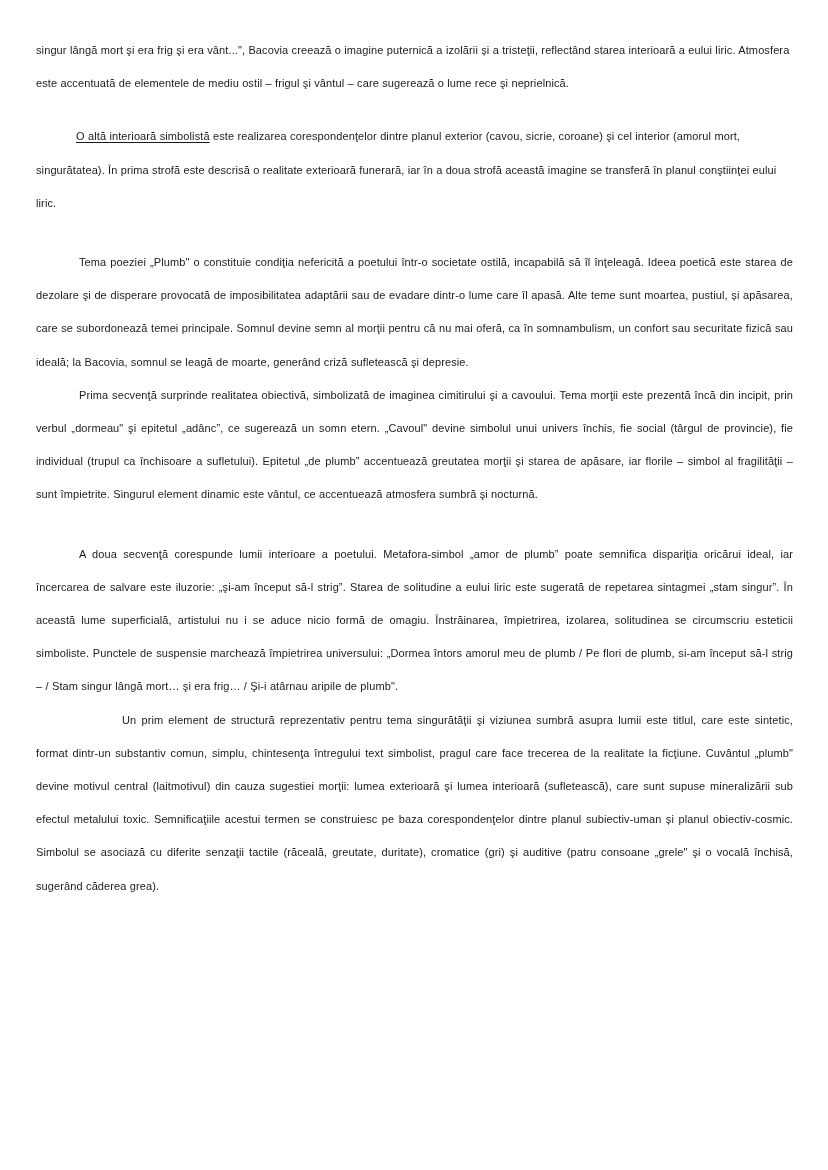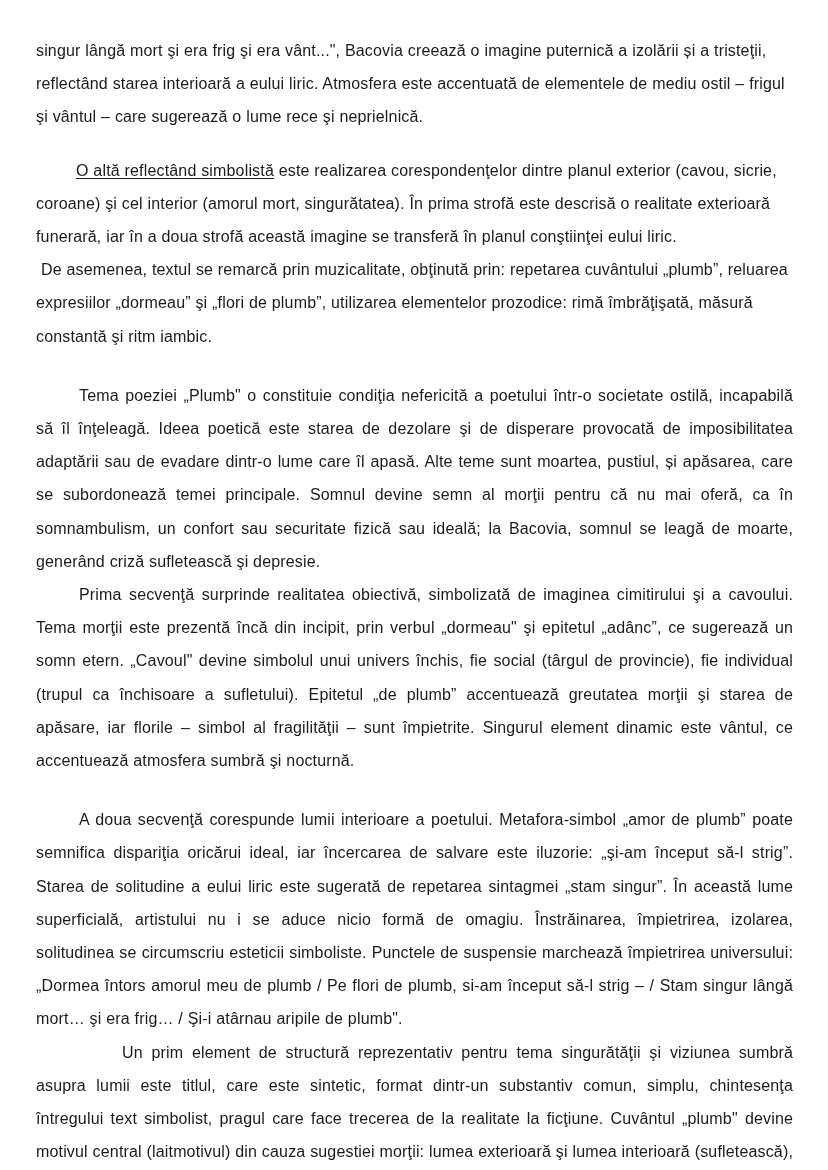--- a/index.html
+++ b/index.html
@@ -16,21 +16,21 @@
   }
   #page {
     box-sizing: border-box;
     width: 828px;
     height: 1170px;
     background: #ffffff;
     padding: 34px 35px 0 36px;
     position: relative;
   }
   .para {
-    font-size: 16px;
+    font-size: 11px;
     line-height: 33.2px;
     margin: 0;
     color: #1b1b1b;
     letter-spacing: 0.01em;
     word-spacing: 0.01em;
   }
   
   .align-left   { text-align: left; }
   .align-just   { text-align: justify; text-justify: inter-word; }
   
@@ -46,20 +46,19 @@
   .gap-lg   { margin-top: 26px; }
   b, .b { font-weight: normal; }
   u, .u { text-decoration: underline; text-underline-offset: 2px; }
 </style>
 </head>
 <body>
 
 <div id="page">
   <div id="body-text">
       <p class="para align-left ind-none gap-none"><span>singur lângă mort şi era frig şi era vânt...", Bacovia creează o imagine puternică a izolării și a tristeţii, reflectând starea interioară a eului liric. Atmosfera este accentuată de elementele de mediu ostil – frigul şi vântul – care sugerează o lume rece şi neprielnică.</span></p>
-      <p class="para align-left ind-std gap-md"><u>O altă reflectând simbolistă</u><span> este realizarea corespondenţelor dintre planul exterior (cavou, sicrie, coroane) şi cel interior (amorul mort, singurătatea). În prima strofă este descrisă o realitate exterioară funerară, iar în a doua strofă această imagine se transferă în planul conştiinţei eului liric.</span></p>
-      <p class="para align-left ind-thin gap-sm"><span>De asemenea, textul se remarcă prin muzicalitate, obţinută prin: repetarea cuvântului „plumb”, reluarea expresiilor „dormeau” şi „flori de plumb”, utilizarea elementelor prozodice: rimă îmbrăţişată, măsură constantă şi ritm iambic.</span></p>
+      <p class="para align-left ind-std gap-md"><u>O altă interioară simbolistă</u><span> este realizarea corespondenţelor dintre planul exterior (cavou, sicrie, coroane) şi cel interior (amorul mort, singurătatea). În prima strofă este descrisă o realitate exterioară funerară, iar în a doua strofă această imagine se transferă în planul conştiinţei eului liric.</span></p>
       <p class="para align-just ind-wide gap-lg"><span>Tema poeziei „Plumb" o constituie condiţia nefericită a poetului într-o societate ostilă, incapabilă să îl înţeleagă. Ideea poetică este starea de dezolare şi de disperare provocată de imposibilitatea adaptării sau de evadare dintr-o lume care îl apasă. Alte teme sunt moartea, pustiul, și apăsarea, care se subordonează temei principale. Somnul devine semn al morţii pentru că nu mai oferă, ca în somnambulism, un confort sau securitate fizică sau ideală; la Bacovia, somnul se leagă de moarte, generând criză sufletească şi depresie.</span></p>
       <p class="para align-just ind-wide gap-sm"><span>Prima secvenţă surprinde realitatea obiectivă, simbolizată de imaginea cimitirului şi a cavoului. Tema morţii este prezentă încă din incipit, prin verbul „dormeau" şi epitetul „adânc”, ce sugerează un somn etern. „Cavoul" devine simbolul unui univers închis, fie social (târgul de provincie), fie individual (trupul ca închisoare a sufletului). Epitetul „de plumb” accentuează greutatea morţii şi starea de apăsare, iar florile – simbol al fragilităţii – sunt împietrite. Singurul element dinamic este vântul, ce accentuează atmosfera sumbră şi nocturnă.</span></p>
       <p class="para align-just ind-wide gap-lg"><b>A doua secvenţă corespunde lumii interioare a poetului</b><span>. Metafora-simbol </span><b>„amor de plumb”</b><span> poate semnifica dispariţia oricărui ideal, iar încercarea de salvare este iluzorie: „şi-am început să-l strig”. Starea de solitudine a eului liric este sugerată de repetarea sintagmei </span><b>„stam singur”.</b><span> În această lume superficială, artistului nu i se aduce nicio formă de omagiu. Înstrăinarea, împietrirea, izolarea, solitudinea se circumscriu esteticii simboliste. Punctele de suspensie marchează împietrirea universului: „Dormea întors amorul meu de plumb / Pe flori de plumb, si-am început să-l strig – / Stam singur lângă mort… şi era frig… / Şi-i atârnau aripile de plumb".</span></p>
       <p class="para align-just ind-xwide gap-sm"><b>Un prim element de structură</b><span> reprezentativ pentru tema singurătăţii şi viziunea sumbră asupra lumii este titlul, care este sintetic, format dintr-un substantiv comun, simplu, chintesenţa întregului text simbolist, pragul care face trecerea de la realitate la ficţiune. Cuvântul „plumb" devine motivul central (laitmotivul) din cauza sugestiei morţii: lumea exterioară şi lumea interioară (sufletească), care sunt supuse mineralizării sub efectul metalului toxic. Semnificaţiile acestui termen se construiesc pe baza corespondenţelor dintre planul subiectiv-uman și planul obiectiv-cosmic. Simbolul se asociază cu diferite senzaţii tactile (răceală, greutate, duritate), cromatice (gri) şi auditive (patru consoane „grele" şi o vocală închisă, sugerând căderea grea).</span></p>
     </div>
 </div>
 
 </body></html>

